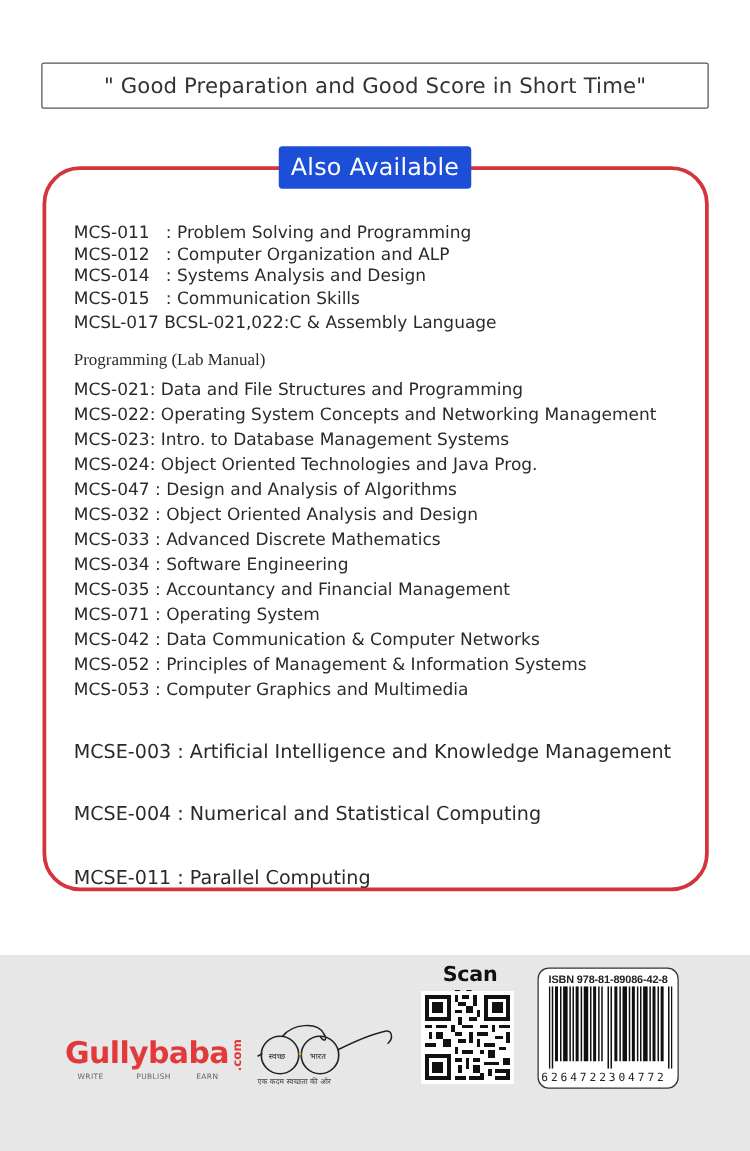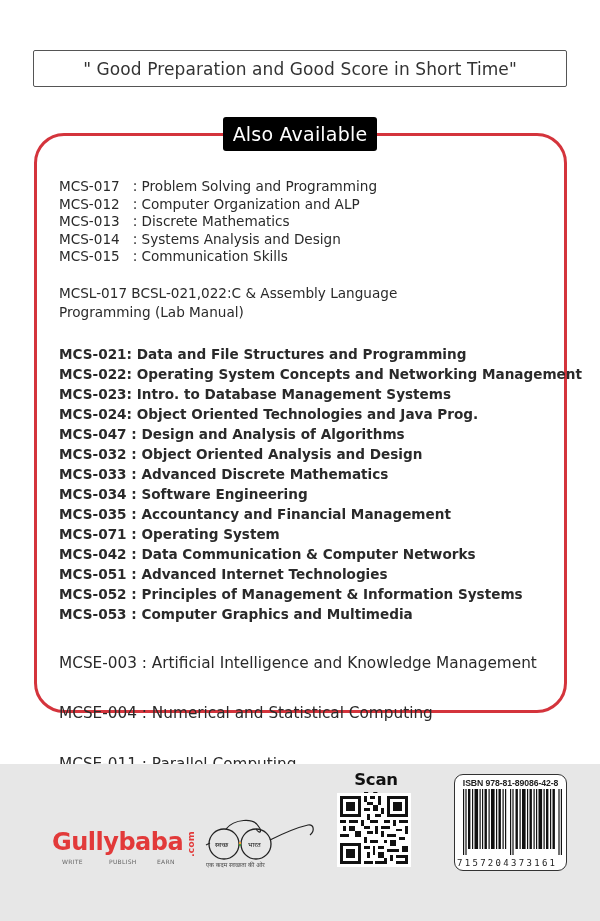--- a/index.html
+++ b/index.html
@@ -12,31 +12,31 @@
     display: flex; align-items: center; justify-content: center;
     font-size: 17px; color: #333; letter-spacing: 0.1px;
   }
 
   .avail-frame {
     position: absolute; left: 34px; top: 133px; width: 533px; height: 580px;
     border: 3px solid #d4343c; border-radius: 30px;
   }
   .avail-badge {
     position: absolute; left: 223px; top: 117px; width: 154px; height: 34px;
-    background: #000000; color: #fff; border-radius: 3px;
+    background: #1d4ed8; color: #fff; border-radius: 3px;
     display: flex; align-items: center; justify-content: center;
     font-size: 19px; letter-spacing: 0.2px;
   }
 
   .list { position: absolute; left: 59px; top: 178px; width: 500px; }
   .item { font-size: 13.6px; color: #2a2a2a; white-space: pre; line-height: 17.6px; }
   .g1 .item { line-height: 17.6px; }
-  .g1 .item.wrap2 { margin-top: 19px; }
-  .g1 .item.wrap3 { margin-top: 0; line-height: 19px; }
-  .g2 { margin-top: 22px; font-weight: bold; }
+  .g1 .item.wrap2 { margin-top: 2px; }
+  .g1 .item.wrap3 { margin-top: 10px; line-height: 19px; font-family: Liberation Serif, serif; }
+  .g2 { margin-top: 5px; }
   .g2 .item { line-height: 20px; }
   .g3 { margin-top: 3px; }
   .g3 .item { font-size: 15.3px; line-height: 22.5px; margin-top: 28px; }
 
   .footer {
     position: absolute; left: 0; top: 764px; width: 600px; height: 157px;
     background: #e7e7e7;
   }
 
   .logo { position: absolute; left: 52px; top: 830px; }
@@ -58,21 +58,21 @@
   .swachh-caption { position: absolute; left: 2px; top: 46px; font-size: 6px; color: #444; }
 
   .scan-label {
     position: absolute; left: 339px; top: 770px; width: 74px; text-align: center;
     font-weight: bold; font-size: 16.5px; color: #111; letter-spacing: -0.2px;
   }
   .qr { position: absolute; left: 337px; top: 793px; width: 74px; height: 74px; background: #fff; }
 
   .barcode-box {
     position: absolute; left: 430px; top: 774px; width: 113px; height: 97px;
-    background: #fff; border: 1.5px solid #333; border-radius: 9px; overflow: hidden; margin-left: 24px;
+    background: #fff; border: 1.5px solid #333; border-radius: 9px; overflow: hidden;
   }
   .isbn-top {
     position: absolute; left: 0; top: 3px; width: 100%; text-align: center;
     font-family: "Liberation Sans", sans-serif; font-size: 8.7px; font-weight: bold;
     color: #222; letter-spacing: -0.1px;
   }
   .bars { position: absolute; left: 8px; top: 14px; width: 99px; height: 66px; }
   .isbn-bottom {
     position: absolute; left: 2px; bottom: 2px; width: 105px;
     font-family: "DejaVu Sans Mono", monospace; font-size: 9px; color: #222;
@@ -86,41 +86,39 @@
   <span>" Good Preparation and Good Score in Short Time"</span>
 </div>
 
 <div class="avail-frame"></div>
 <div class="avail-badge">
   <span>Also Available</span>
 </div>
 
 <div class="list">
   <div class="g1">
-    <div class="item">MCS-017   : Problem Solving and Programming</div>
+    <div class="item">MCS-011   : Problem Solving and Programming</div>
     <div class="item">MCS-012   : Computer Organization and ALP</div>
-    <div class="item">MCS-013   : Discrete Mathematics</div>
     <div class="item">MCS-014   : Systems Analysis and Design</div>
     <div class="item">MCS-015   : Communication Skills</div>
     <div class="item wrap2">MCSL-017 BCSL-021,022:C &amp; Assembly Language</div>
     <div class="item wrap3">Programming (Lab Manual)</div>
   </div>
   <div class="g2">
     <div class="item">MCS-021: Data and File Structures and Programming</div>
     <div class="item">MCS-022: Operating System Concepts and Networking Management</div>
     <div class="item">MCS-023: Intro. to Database Management Systems</div>
     <div class="item">MCS-024: Object Oriented Technologies and Java Prog.</div>
     <div class="item">MCS-047 : Design and Analysis of Algorithms</div>
     <div class="item">MCS-032 : Object Oriented Analysis and Design</div>
     <div class="item">MCS-033 : Advanced Discrete Mathematics</div>
     <div class="item">MCS-034 : Software Engineering</div>
     <div class="item">MCS-035 : Accountancy and Financial Management</div>
     <div class="item">MCS-071 : Operating System</div>
     <div class="item">MCS-042 : Data Communication &amp; Computer Networks</div>
-    <div class="item">MCS-051 : Advanced Internet Technologies</div>
     <div class="item">MCS-052 : Principles of Management &amp; Information Systems</div>
     <div class="item">MCS-053 : Computer Graphics and Multimedia</div>
   </div>
   <div class="g3">
     <div class="item">MCSE-003 : Artificial Intelligence and Knowledge Management</div>
     <div class="item">MCSE-004 : Numerical and Statistical Computing</div>
     <div class="item">MCSE-011 : Parallel Computing</div>
   </div>
 </div>
 
@@ -237,14 +235,14 @@
       <rect x="73" y="0" width="1.2" height="60"></rect>
         <rect x="75.5" y="0" width="3.6" height="60"></rect>
       <rect x="80.5" y="0" width="1.2" height="60"></rect>
         <rect x="83" y="0" width="2.4" height="60"></rect>
       <rect x="87" y="0" width="1.2" height="60"></rect>
         <rect x="89.5" y="0" width="2.4" height="60"></rect>
       <rect x="95.4" y="0" width="1.2" height="66"></rect>
         <rect x="97.8" y="0" width="1.2" height="66"></rect>
     </g>
   </svg>
-  <div class="isbn-bottom">7157204373161</div>
+  <div class="isbn-bottom">6264722304772</div>
 </div>
 
 </body></html>

